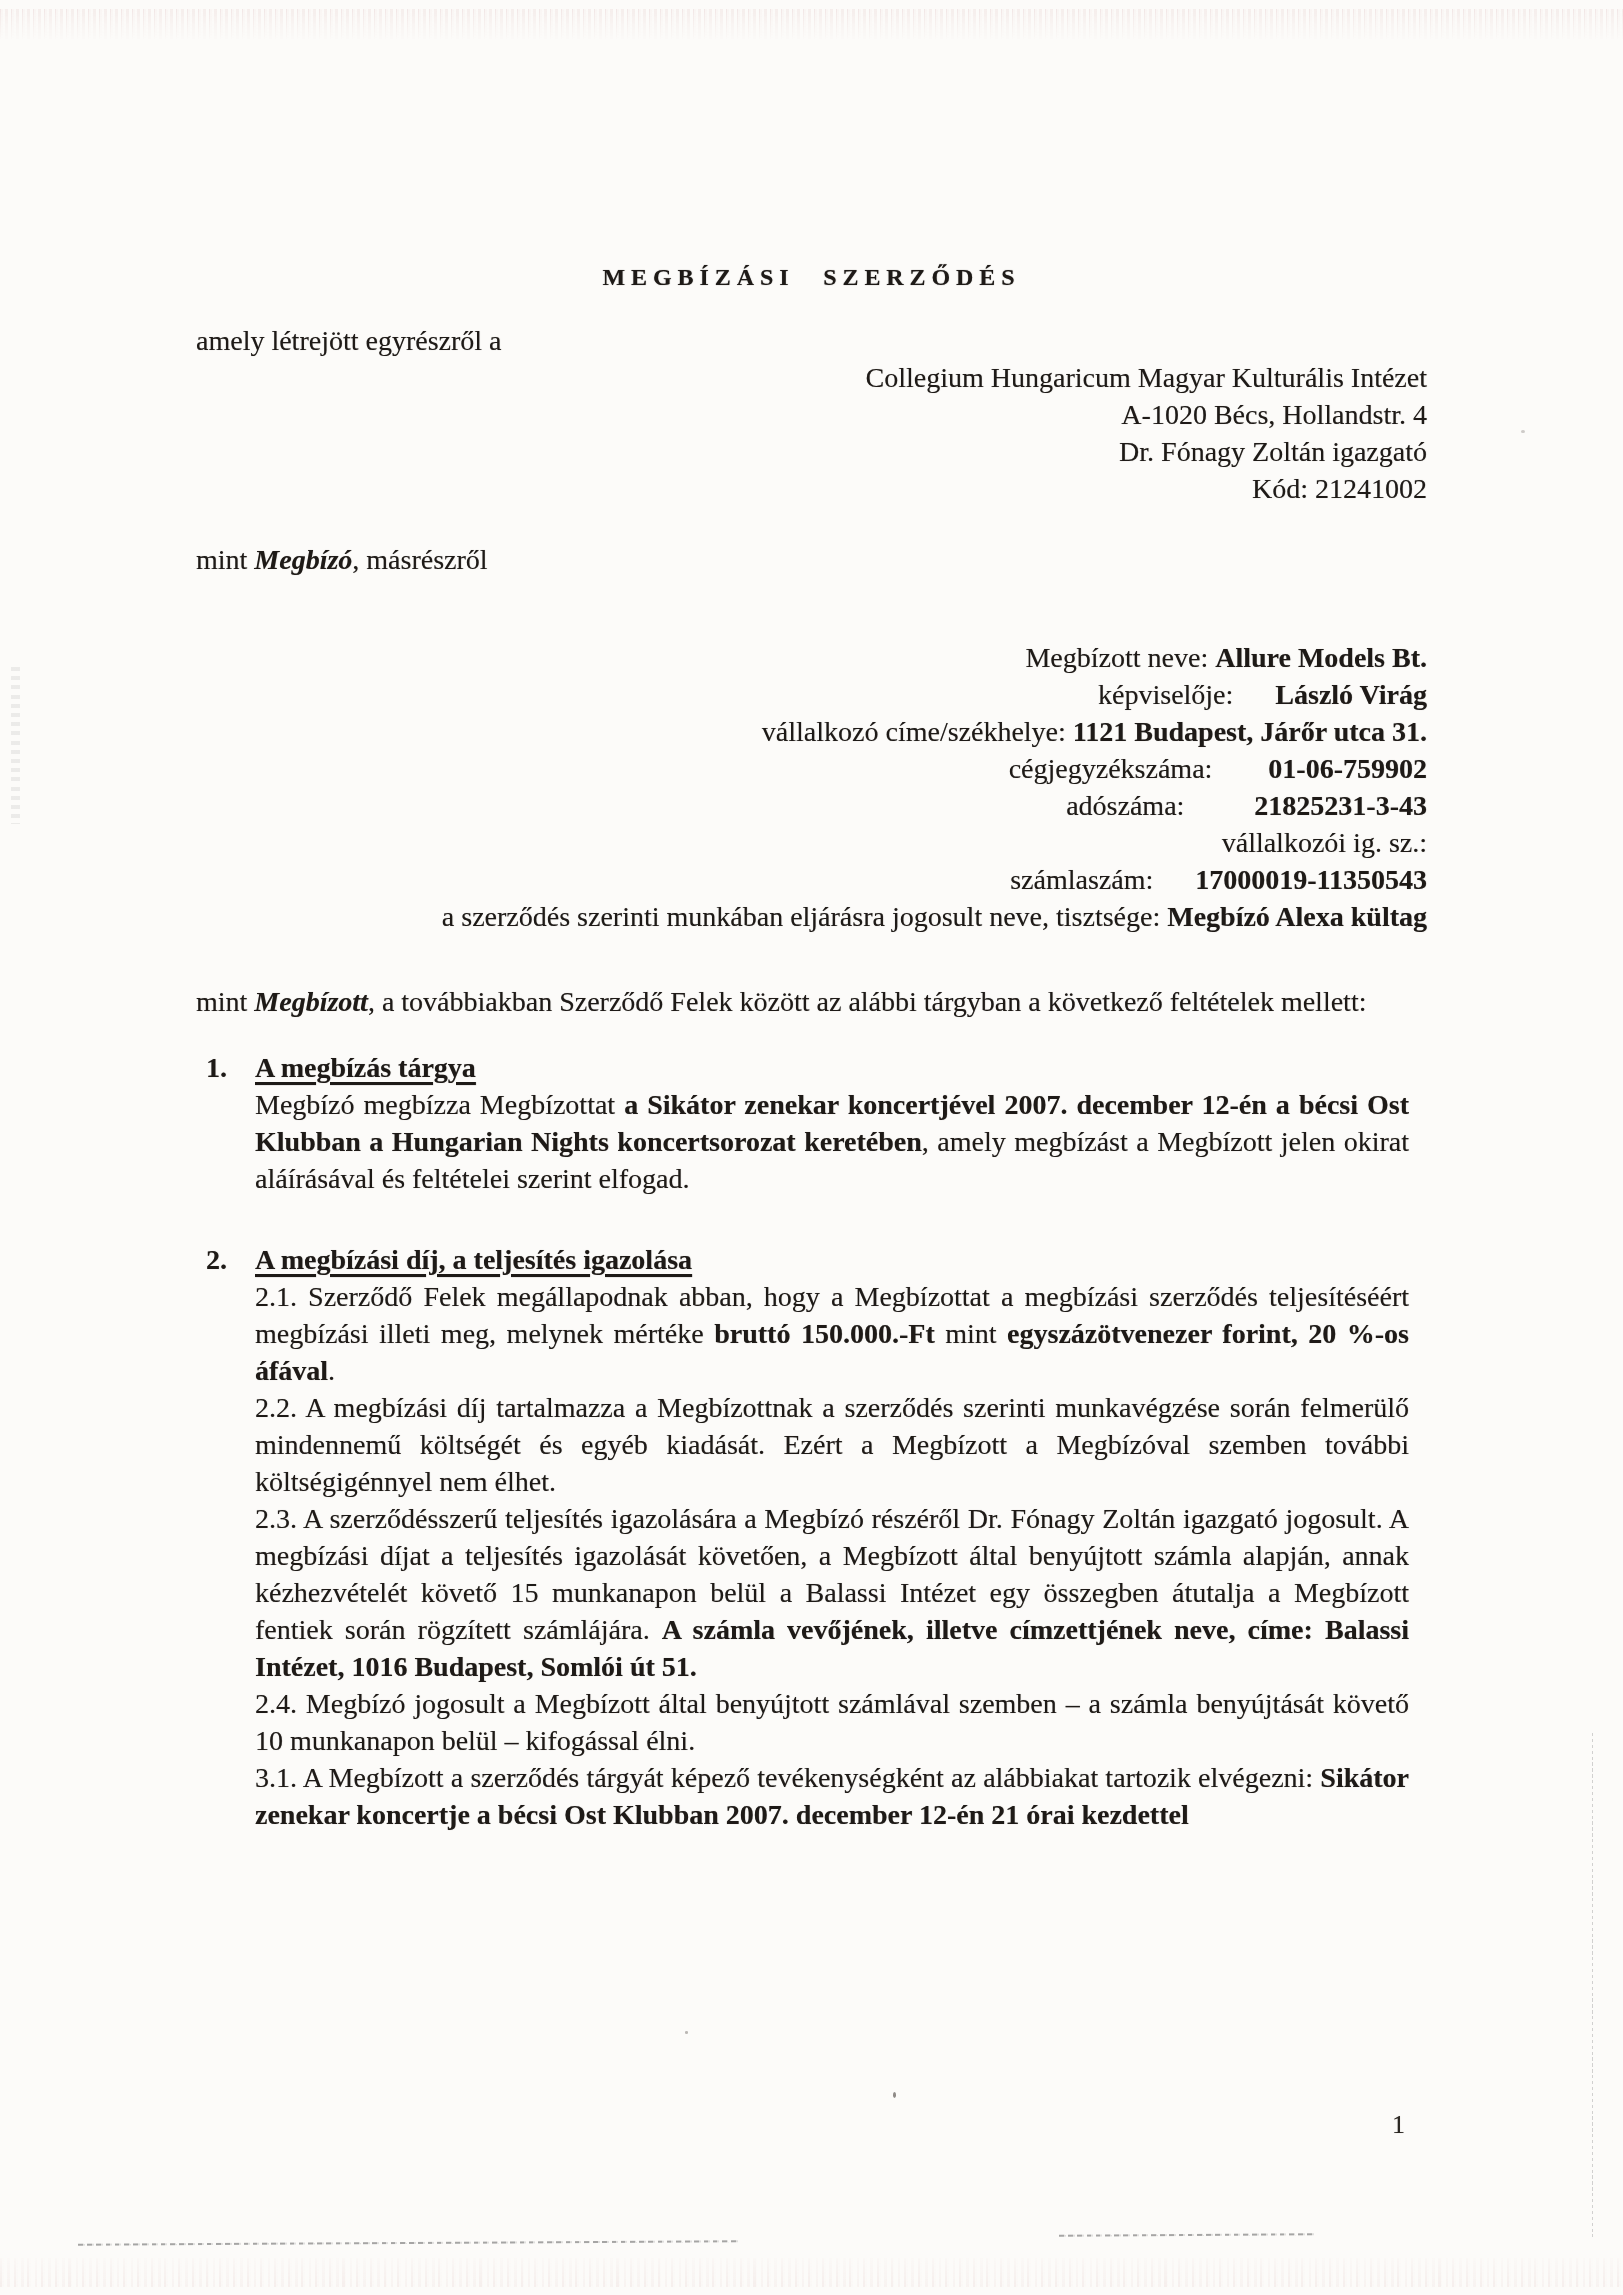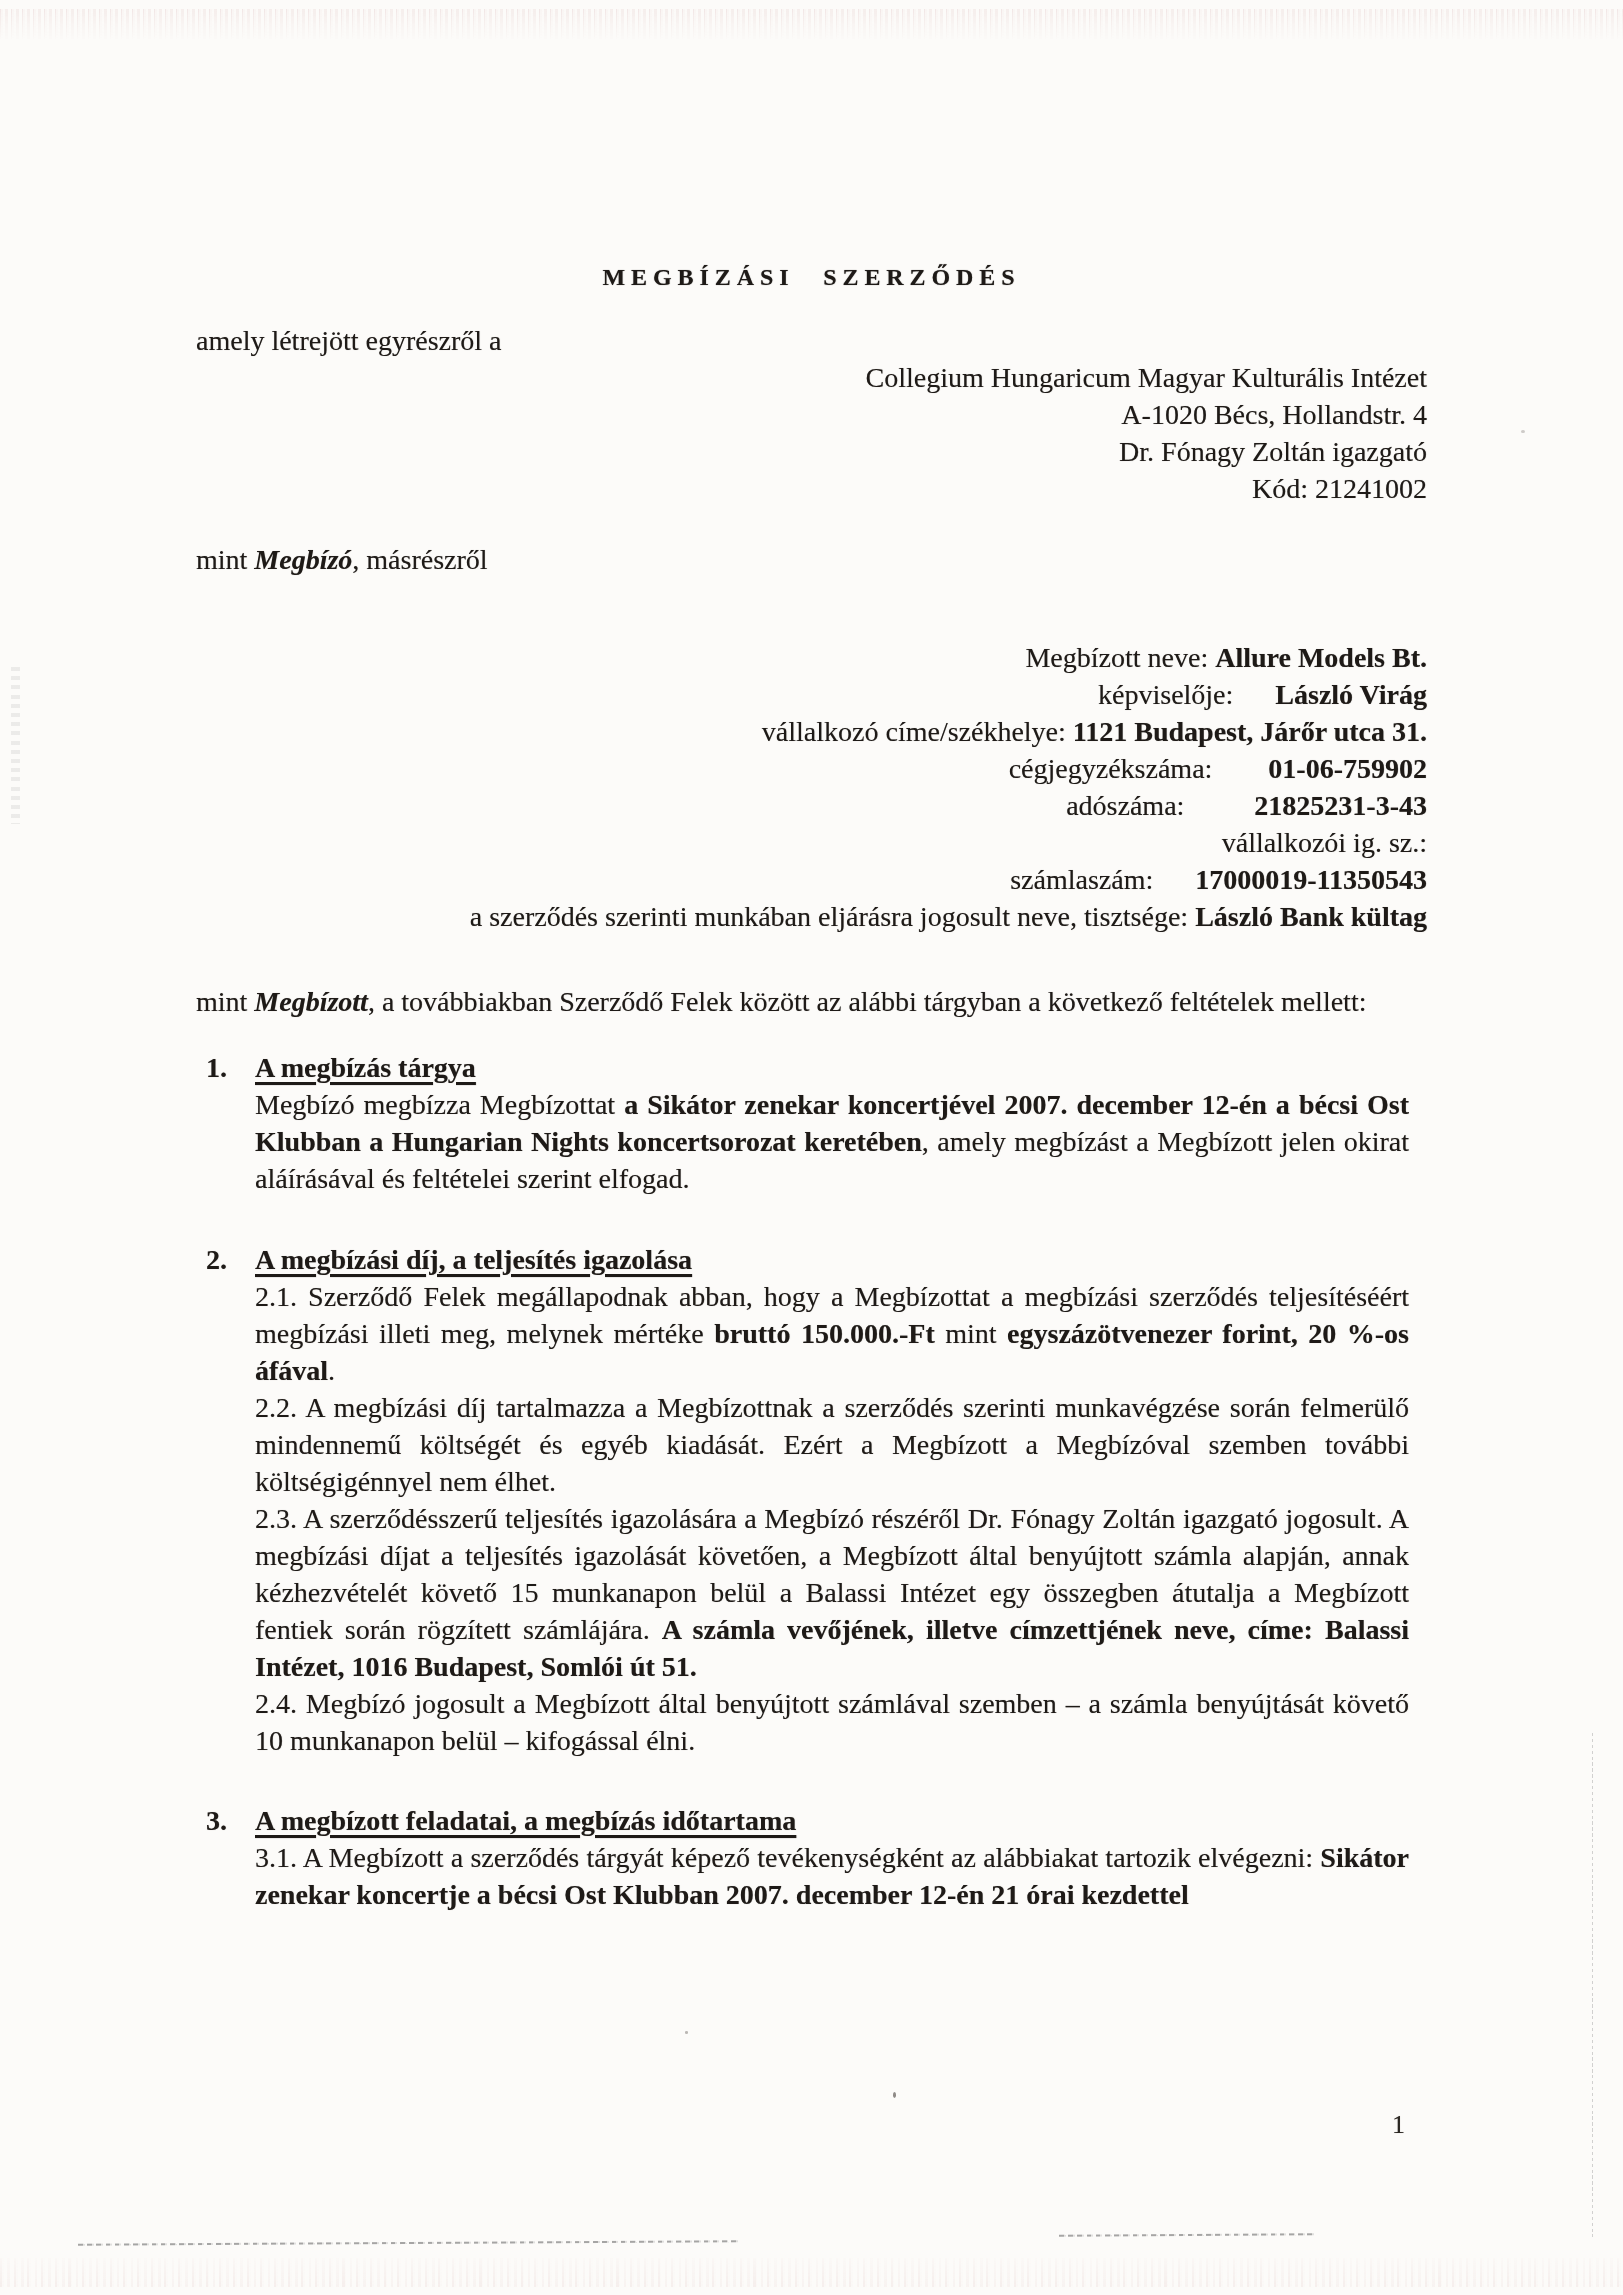--- a/index.html
+++ b/index.html
@@ -104,30 +104,29 @@
       <div class="block m-indent"><span class="">Dr. Fónagy Zoltán igazgató</span></div>
       <div class="block m-indent"><span class="">Kód: 21241002</span></div>
       <div class="block m-flush" style="margin-top: 34px;"><span class="">mint </span><span class="b i ">Megbízó</span><span class="">, másrészről</span></div>
       <div class="block m-indent" style="margin-top: 61px;"><span class="">Megbízott neve: </span><span class="b ">Allure Models Bt.</span></div>
       <div class="block m-indent"><span class="">képviselője:&nbsp;&nbsp;&nbsp;&nbsp;&nbsp;&nbsp;</span><span class="b ">László Virág</span></div>
       <div class="block m-indent"><span class="">vállalkozó címe/székhelye: </span><span class="b ">1121 Budapest, Járőr utca 31.</span></div>
       <div class="block m-indent"><span class="">cégjegyzékszáma:&nbsp;&nbsp;&nbsp;&nbsp;&nbsp;&nbsp;&nbsp;&nbsp;</span><span class="b ">01-06-759902</span></div>
       <div class="block m-indent"><span class="">adószáma:&nbsp;&nbsp;&nbsp;&nbsp;&nbsp;&nbsp;&nbsp;&nbsp;&nbsp;&nbsp;</span><span class="b ">21825231-3-43</span></div>
       <div class="block m-indent"><span class="">vállalkozói ig. sz.:</span></div>
       <div class="block m-indent"><span class="">számlaszám:&nbsp;&nbsp;&nbsp;&nbsp;&nbsp;&nbsp;</span><span class="b ">17000019-11350543</span></div>
-      <div class="block m-indent"><span class="">a szerződés szerinti munkában eljárásra jogosult neve, tisztsége: </span><span class="b ">László Bank kültag</span></div>
+      <div class="block m-indent"><span class="">a szerződés szerinti munkában eljárásra jogosult neve, tisztsége: </span><span class="b ">Megbízó Alexa kültag</span></div>
       <div class="block m-flush just" style="margin-top: 48px;"><span class="">mint </span><span class="b i ">Megbízott</span><span class="">, a továbbiakban Szerződő Felek között az alábbi tárgyban a következő feltételek mellett:</span></div>
       <div class="block heading" style="margin-top: 29px;"><span class="num">1.</span><span class="b u">A megbízás tárgya</span></div>
       <div class="block m-list"><span class="">Megbízó megbízza Megbízottat </span><span class="b ">a Sikátor zenekar koncertjével 2007. december 12-én a bécsi Ost Klubban a Hungarian Nights koncertsorozat keretében</span><span class="">, amely megbízást a Megbízott jelen okirat aláírásával és feltételei szerint elfogad.</span></div>
       <div class="block heading" style="margin-top: 44px;"><span class="num">2.</span><span class="b u">A megbízási díj, a teljesítés igazolása</span></div>
       <div class="block m-list"><span class="">2.1. Szerződő Felek megállapodnak abban, hogy a Megbízottat a megbízási szerződés teljesítéséért megbízási illeti meg, melynek mértéke </span><span class="b ">bruttó 150.000.-Ft</span><span class=""> mint </span><span class="b ">egyszázötvenezer forint, 20 %-os áfával</span><span class="">.</span></div>
       <div class="block m-list"><span class="">2.2. A megbízási díj tartalmazza a Megbízottnak a szerződés szerinti munkavégzése során felmerülő mindennemű költségét és egyéb kiadását. Ezért a Megbízott a Megbízóval szemben további költségigénnyel nem élhet.</span></div>
       <div class="block m-list"><span class="">2.3. A szerződésszerű teljesítés igazolására a Megbízó részéről Dr. Fónagy Zoltán igazgató jogosult. A megbízási díjat a teljesítés igazolását követően, a Megbízott által benyújtott számla alapján, annak kézhezvételét követő 15 munkanapon belül a Balassi Intézet egy összegben átutalja a Megbízott fentiek során rögzített számlájára. </span><span class="b ">A számla vevőjének, illetve címzettjének neve, címe: Balassi Intézet, 1016 Budapest, Somlói út 51.</span></div>
       <div class="block m-list"><span class="">2.4. Megbízó jogosult a Megbízott által benyújtott számlával szemben – a számla benyújtását követő 10 munkanapon belül – kifogással élni.</span></div>
-      <div class="block heading" style="margin-top: 43px;"><span class="num">3.</span><span class="b u">A megbízott feladatai, a megbízás időtartama</span></div>
       <div class="block m-list"><span class="">3.1. A Megbízott a szerződés tárgyát képező tevékenységként az alábbiakat tartozik elvégezni: </span><span class="b ">Sikátor zenekar koncertje a bécsi Ost Klubban 2007. december 12-én 21 órai kezdettel</span></div>
     </div>
 
   <div class="page-number">1</div>
 
   <div class="scan-dash dash1"></div>
   <div class="scan-dash dash2"></div>
   <div class="scan-vline"></div>
   <div class="speck speck1"></div>
   <div class="speck speck2"></div>

